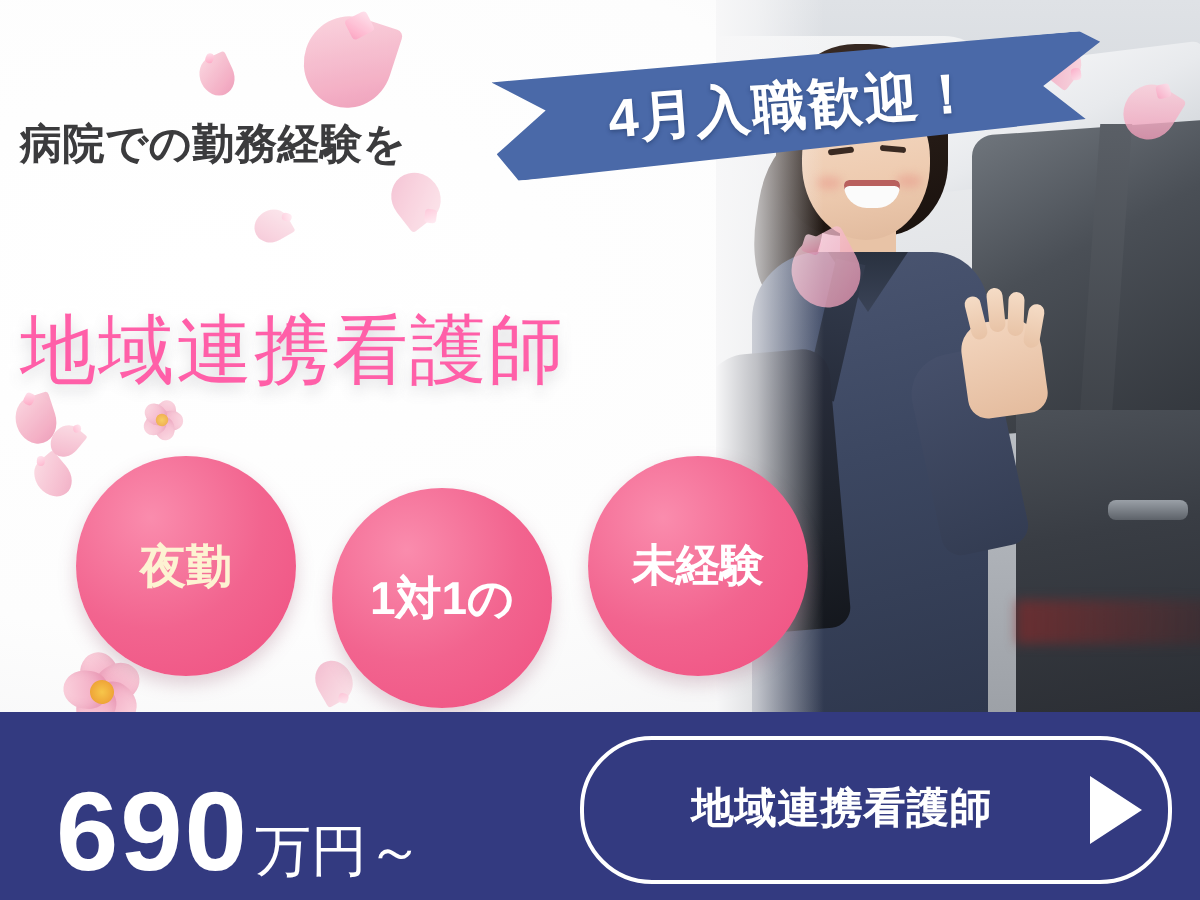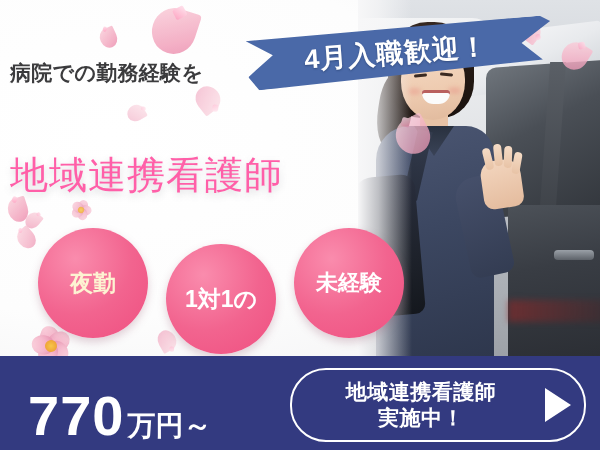--- a/index.html
+++ b/index.html
@@ -238,21 +238,21 @@
   }
   .salary-label{
     position:absolute;left:12px;top:364px;
     color:#ffffff;font-size:22px;font-weight:800;letter-spacing:1px;
   }
   .salary-value{
     position:absolute;left:28px;top:388px;
     display:flex;align-items:baseline;color:#ffffff;white-space:nowrap;
   }
   .salary-num{font-size:56px;font-weight:800;letter-spacing:1px;line-height:1;}
-  .salary-unit{font-size:28px;font-weight:700;margin-left:3px;line-height:1;}
+  .salary-unit{font-size:28px;font-weight:400;margin-left:3px;line-height:1;}
 
   .cta{
     position:absolute;left:290px;top:368px;width:292px;height:70px;
     border:2px solid #ffffff;border-radius:36px;
     display:flex;align-items:center;
   }
   .cta-text{
     flex:1;text-align:center;color:#ffffff;
     font-size:21px;font-weight:800;line-height:1.22;letter-spacing:.5px;
     padding-left:18px;
@@ -356,27 +356,26 @@
   </div>
   <div class="circle" id="c2">
     <span>1対1の</span>
   </div>
   <div class="circle" id="c3">
     <span>未経験</span>
   </div>
 
   <div class="bottombar"></div>
   <div class="salary-value">
-    <span class="salary-num">770</span>
+    <span class="salary-num">690</span>
     <span class="salary-unit">万円～</span>
   </div>
 
   <div class="cta">
     <div class="cta-text">
       <span>地域連携看護師</span>
-      <span>実施中！</span>
     </div>
     <div class="play">
         <i></i>
       </div>
   </div>
 
 </div>
 
 </body></html>

